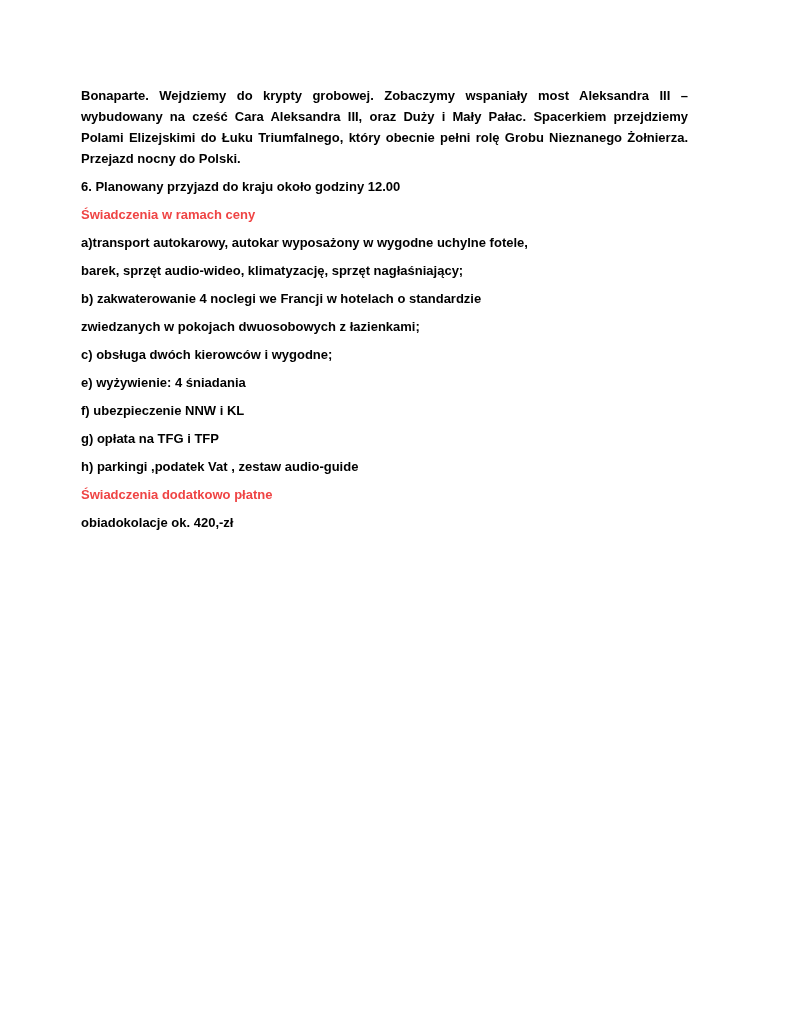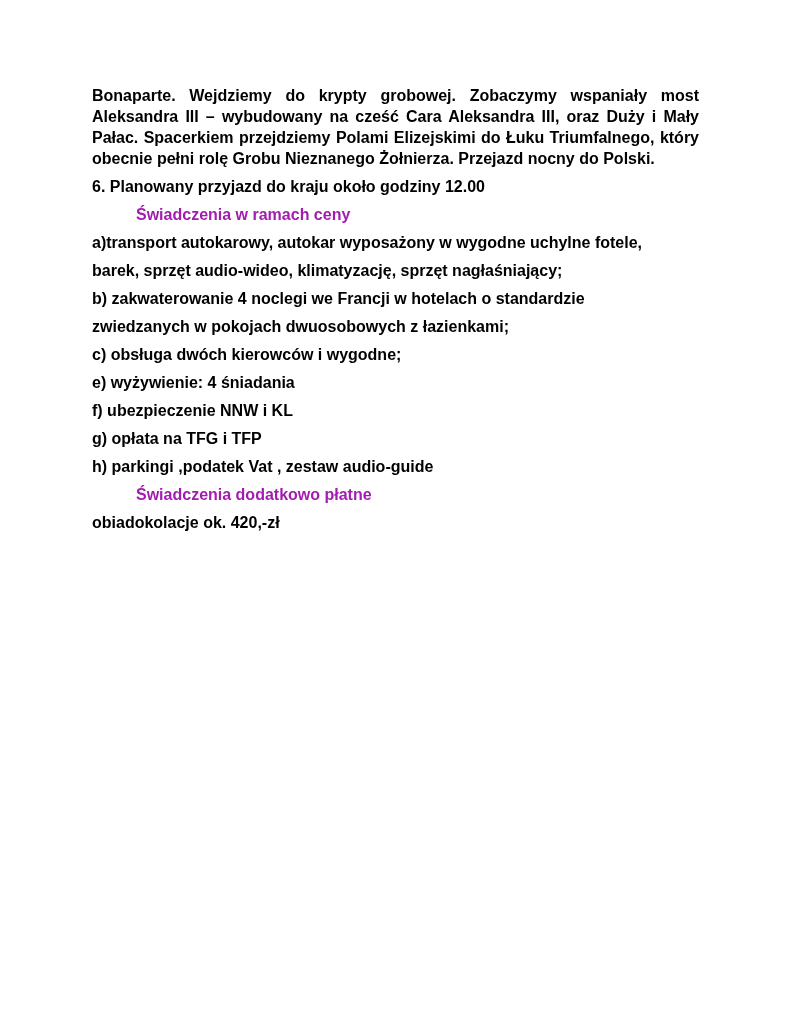--- a/index.html
+++ b/index.html
@@ -10,38 +10,37 @@
   .page {
     position: relative;
     width: 791px;
     height: 1024px;
     background: #ffffff;
     overflow: hidden;
     font-family: "Liberation Sans", "DejaVu Sans", sans-serif;
   }
   .doc-content {
     position: absolute;
-    left: 92px;
+    left: 81px;
     top: 85px;
     width: 607px;
-    font-size: 16px;
+    font-size: 13px;
     font-weight: bold;
     color: #000000;
     line-height: 21px;
   }
   .para {
     margin: 0 0 7px 0;
   }
   .para.justified {
     text-align: justify;
     text-justify: inter-word;
   }
   .para.red {
-    color: #a21caf;
-    margin-left: 44px;
+    color: #ef4444;
   }
   .para .line {
     display: block;
   }
 </style>
 </head>
 <body>
 
 <div class="page">
   <div class="doc-content">

